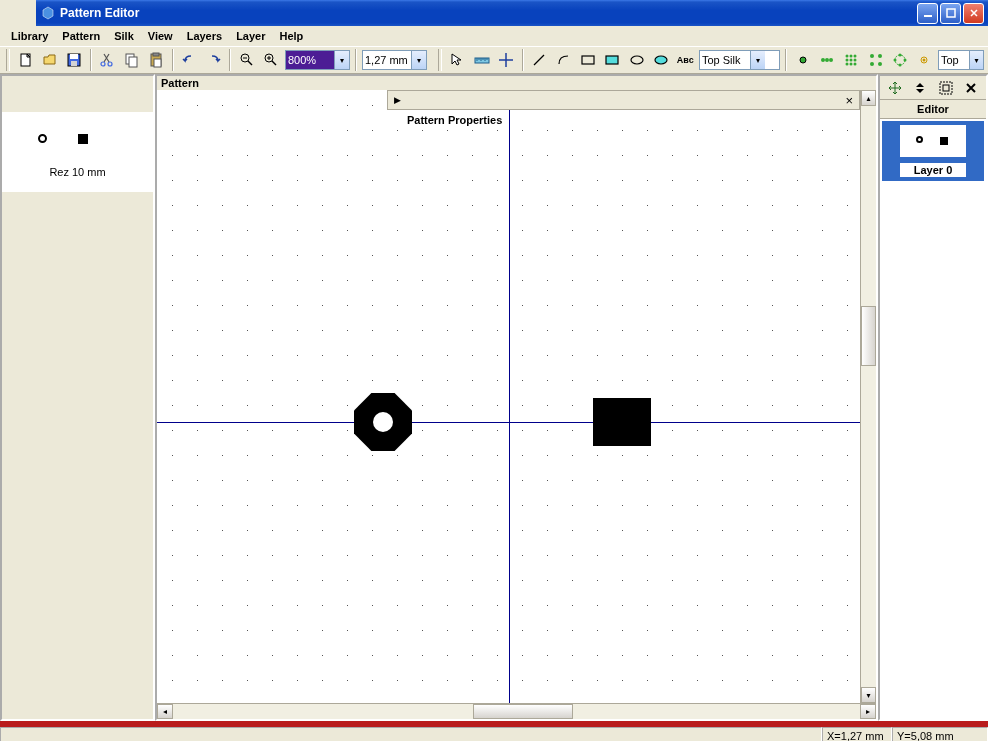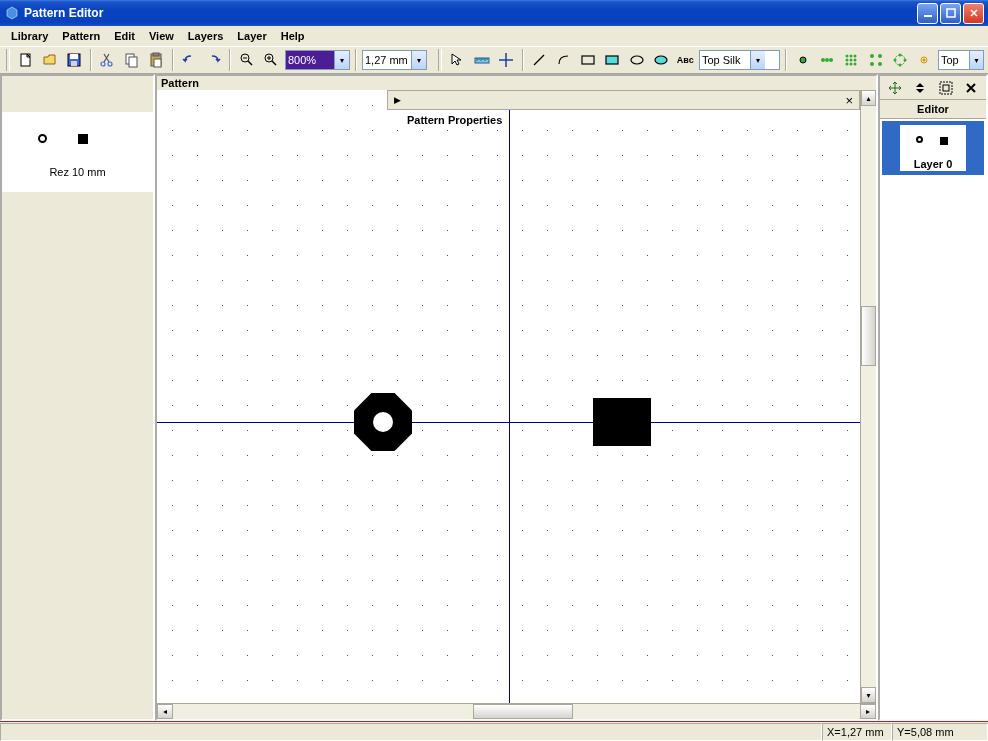--- a/index.html
+++ b/index.html
@@ -1,19 +1,19 @@
 <!DOCTYPE html>
 <html><head>
 <meta charset="utf-8">
 <style>
 * { box-sizing: border-box; margin: 0; padding: 0; font-family: Tahoma, sans-serif; font-size: 11px; }
 body { background: #ece9d8; width: 988px; height: 741px; overflow: hidden; display: flex; flex-direction: column; }
 
 
-.titlebar { height: 26px; background: linear-gradient(to bottom, #3b78e7 0%, #1a54c6 8%, #0842bd 40%, #0842bd 88%, #1a54c6 100%); display: flex; align-items: center; padding: 0 4px; color: #fff; }
+.titlebar { height: 26px; background: linear-gradient(to bottom, #3b78e7 0%, #1a54c6 8%, #0842bd 40%, #0842bd 88%, #1a54c6 100%); display: flex; align-items: center; padding: 0 4px; color: #fff; margin-left: 36px; }
 .titlebar .icon { width: 16px; height: 16px; margin-right: 4px; display:flex;align-items:center;justify-content:center; }
 .titlebar .title { font-weight: bold; font-size: 12px; flex: 1; }
 .winbtns { display: flex; gap: 2px; }
 .winbtn { width: 21px; height: 21px; border-radius: 3px; border: 1px solid #fff; display: flex; align-items: center; justify-content: center; font-weight: bold; font-size: 11px; }
 .winbtn.min, .winbtn.max { background: linear-gradient(to bottom, #7ba5f0, #2d5fc8); color: #fff; }
 .winbtn.close { background: linear-gradient(to bottom, #f08070, #d13a20); color: #fff; }
 
 
 .menubar { height: 20px; background: #ece9d8; display: flex; align-items: center; padding: 0 4px; border-bottom: 1px solid #ece9d8; }
 .menubar .menuitem { padding: 2px 7px; cursor: default; font-weight: bold; }
@@ -60,28 +60,28 @@
 .hscroll { height: 16px; background: #ece9d8; border-top: 1px solid #aca899; display: flex; }
 .hscroll .btn { width: 16px; background: linear-gradient(to bottom, #fff, #d6d3ce); border: 1px solid #aca899; display:flex;align-items:center;justify-content:center;font-size:8px; }
 .hscroll .track { flex: 1; background: #f1efe2; position:relative; }
 .hscroll .thumbh { position:absolute; top:0; bottom:0; left:300px; width:100px; background: linear-gradient(to bottom, #fff, #d6d3ce); border:1px solid #aca899; }
 
 .rightpanel { width: 110px; display: flex; flex-direction: column; border: 2px inset #fff; }
 .righttools { height: 24px; display: flex; align-items: center; justify-content: space-around; padding: 2px; background:#ece9d8;border-bottom:1px solid #aca899; }
 .righttools .tbtn { width: 20px; height: 20px; }
 .layershdr { text-align: center; font-weight: bold; padding: 3px; border-bottom: 1px solid #aca899; background:#ece9d8; }
 .layerslist { flex: 1; background: #fff; padding:2px; }
-.layeritem { background: #316ac5; color: #fff; padding: 4px; display:flex;flex-direction:column;align-items:center;gap:0; }
+.layeritem { background: #316ac5; color: #fff; padding: 4px; display:flex;flex-direction:column;align-items:center;gap:6px; }
 .layeritem .preview { background: #fff; width: 66px; height: 32px; position: relative; }
 .layeritem .preview .d { position:absolute; width:7px; height:7px; border:2px solid #000; border-radius:50%; top:11px; left:16px; }
 .layeritem .preview .s { position:absolute; width:8px; height:8px; background:#000; top:12px; left:40px; }
 .layeritem .lbl { color:#000; background:#fff; width:66px; text-align:center; padding:1px 0; font-weight:bold; }
 
 
-.statusbar { height: 20px; background: #ece9d8; border-top: 1px solid #b91c1c; display: flex; align-items: flex-end; }
+.statusbar { height: 20px; background: #ece9d8; border-top: 6px solid #b91c1c; display: flex; align-items: flex-start; }
 .statusbar .cell { border: 1px inset #fff; height: 18px; padding: 1px 4px; display:flex;align-items:center; }
 .statusbar .filler { flex: 1; border: 1px inset #fff; height:18px; }
 
 svg { pointer-events: none; }
 </style>
 </head>
 <body>
 
 <div class="titlebar">
   <span class="icon">
@@ -105,21 +105,21 @@
         <svg width="10" height="10">
           <path d="M2 2 L8 8 M8 2 L2 8" stroke="#fff" stroke-width="1.5"></path>
         </svg>
       </div>
   </div>
 </div>
 
 <div class="menubar">
   <div class="menuitem">Library</div>
   <div class="menuitem">Pattern</div>
-  <div class="menuitem">Edit</div>
+  <div class="menuitem">Silk</div>
   <div class="menuitem">View</div>
   <div class="menuitem">Layers</div>
   <div class="menuitem">Layer</div>
   <div class="menuitem">Help</div>
 </div>
 
 <div class="toolbars">
   <div class="tgrip"></div>
   <div class="tbtn">
       <svg width="16" height="16">

